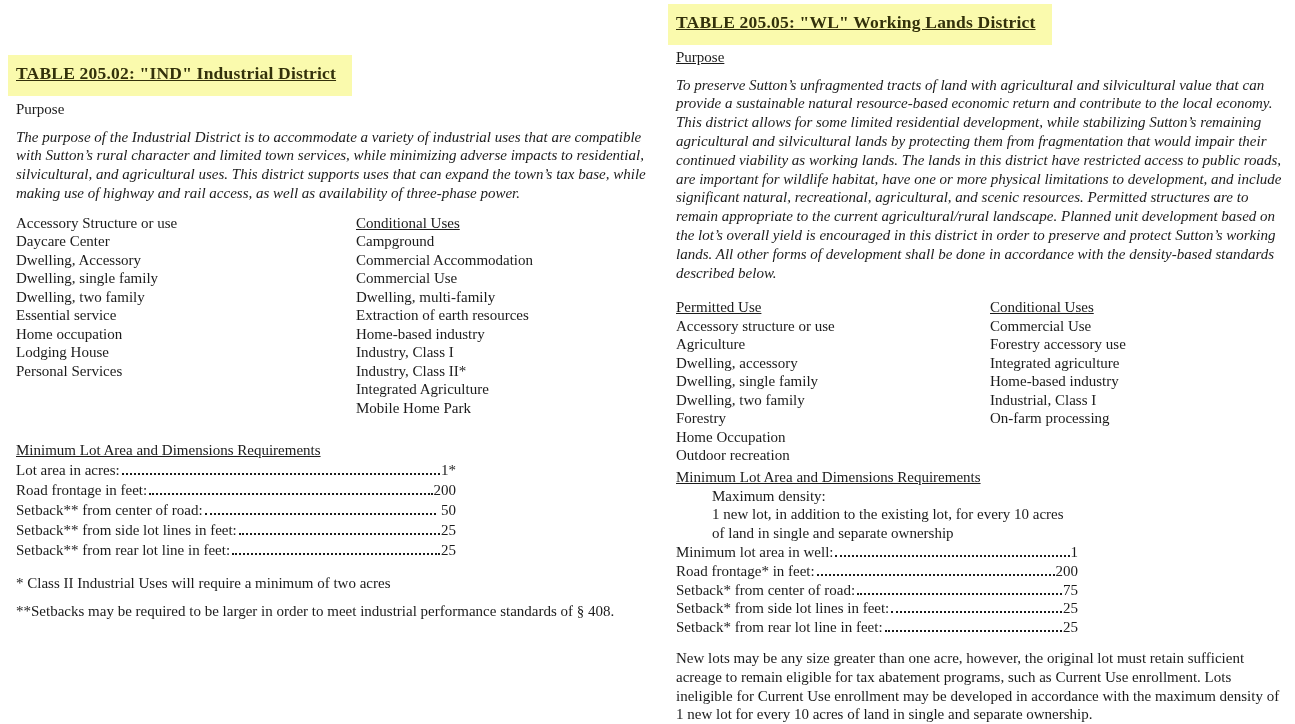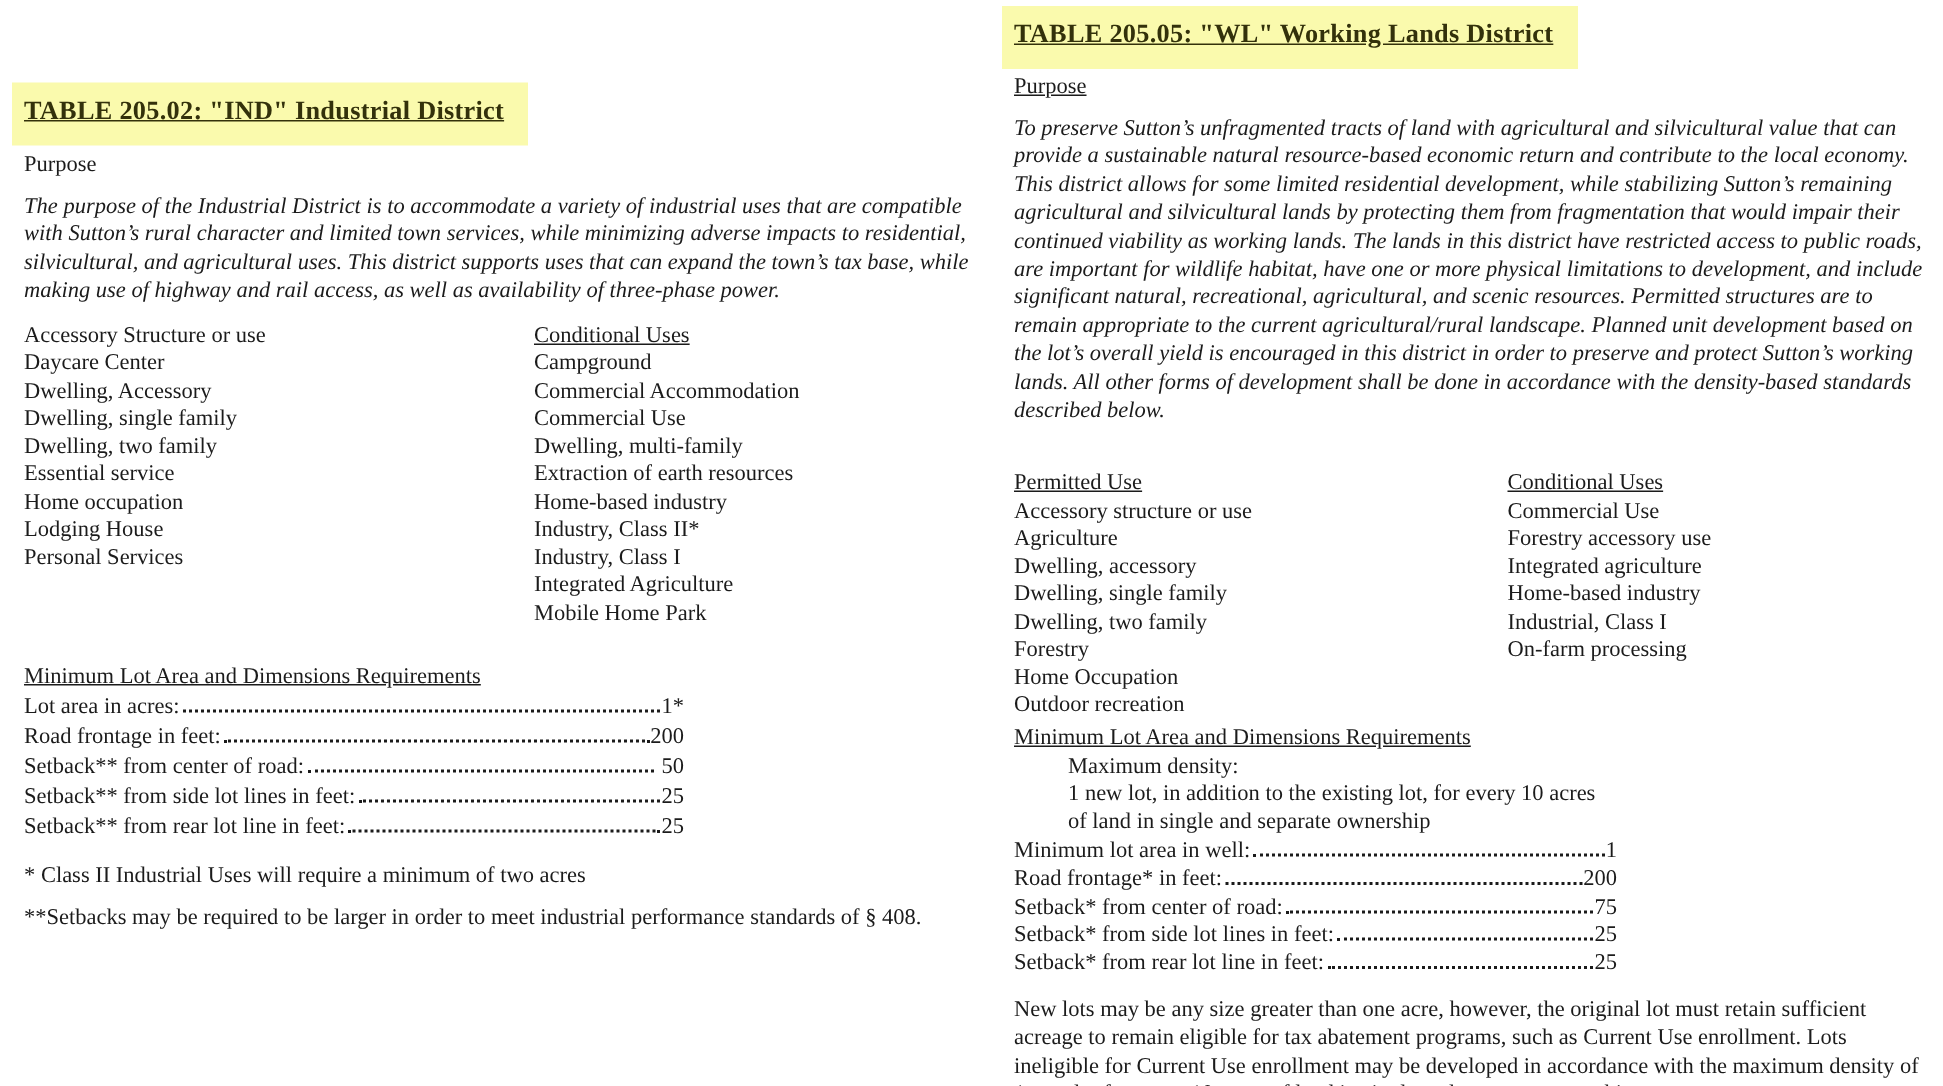--- a/index.html
+++ b/index.html
@@ -18,21 +18,21 @@
   }
   .doc-title {
     font-weight:bold; font-size:17.5px; line-height:20px;
     text-decoration:underline; color:#33310b; letter-spacing:0.2px;
     white-space:nowrap;
   }
   .purpose-label { margin-top:4px; }
   .purpose-label.underlined { text-decoration:underline; margin-top:3px; }
   .para { margin-top:9px; text-align:left;font-style:italic; }
   .uses { display:flex; margin-top:11px; line-height:18.5px; }
-  .col-right .uses { margin-top:30px;gap:15px; }
+  .col-right .uses { margin-top:16px; }
   .uses-col-a { width:340px; flex:0 0 auto; }
   .col-right .uses-col-a { width:314px; }
   .uses-col-b { flex:1; }
   .use-heading { text-decoration:underline; }
   .dims { margin-top:24px; width:440px; }
   .col-right .dims { margin-top:3px; width:402px; }
   .dims-heading { text-decoration:underline; }
   .dim-row { display:flex; align-items:baseline; line-height:20px;text-align:center; }
   .col-right .dim-row { line-height:18.8px; }
   .dim-label { white-space:nowrap; flex:0 0 auto; }
@@ -70,22 +70,22 @@
         <div>Personal Services</div>
       </div>
       <div class="uses-col-b">
         <div class="use-heading">Conditional Uses</div>
         <div>Campground</div>
         <div>Commercial Accommodation</div>
         <div>Commercial Use</div>
         <div>Dwelling, multi-family</div>
         <div>Extraction of earth resources</div>
         <div>Home-based industry</div>
+        <div>Industry, Class I</div>
         <div>Industry, Class II*</div>
-        <div>Industry, Class I</div>
         <div>Integrated Agriculture</div>
         <div>Mobile Home Park</div>
       </div>
     </div>
 
     <div class="dims">
       <div class="dims-heading">Minimum Lot Area and Dimensions Requirements</div>
       <div class="dim-row">
         <span class="dim-label">Lot area in acres:</span>
         <span class="leader"></span>

